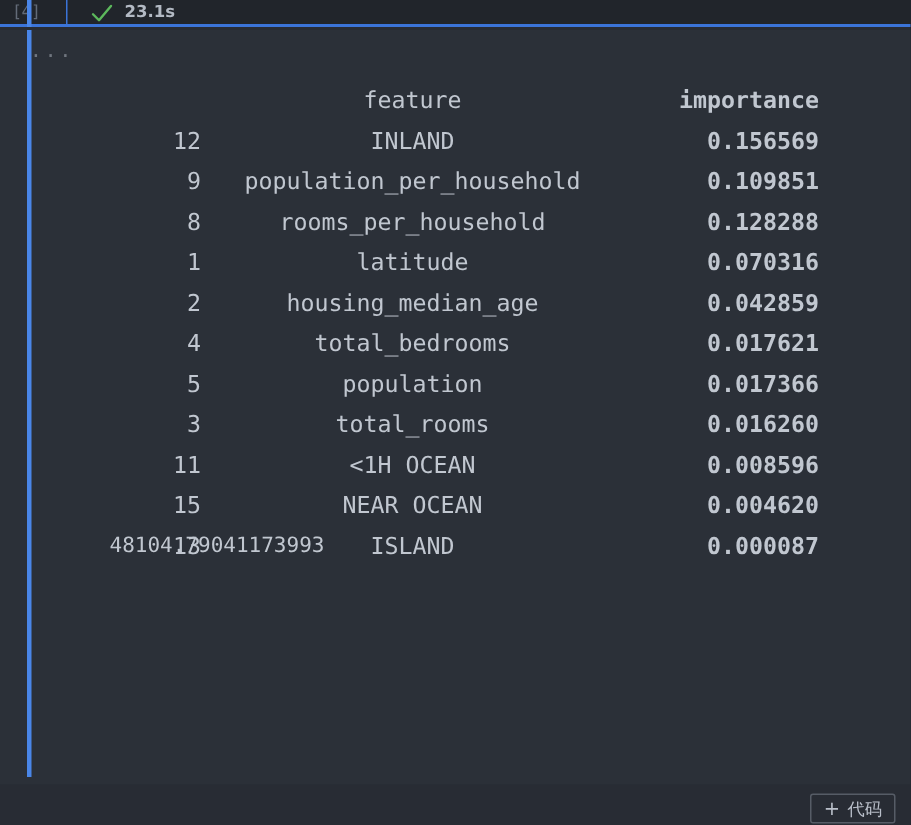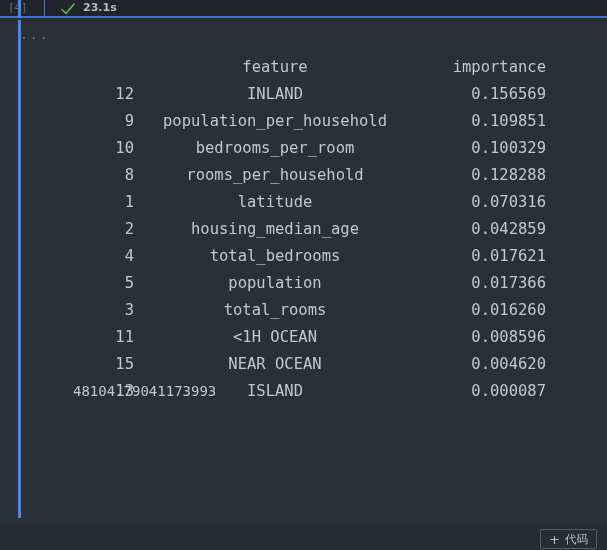--- a/index.html
+++ b/index.html
@@ -116,20 +116,21 @@
   }
   .col-feature {
     display: inline-block;
     width: 282px;
     text-align: center;
   }
   .col-importance {
     display: inline-block;
     width: 130px;
     text-align: right;
+    font-weight: bold;
   }
   .scalar-line {
     display: block;
     height: 27px;
     line-height: 27px;
     white-space: pre;
     font-family: "DejaVu Sans Mono", monospace;
     font-size: 14px;
     color: #c1c7d0;
     padding-left: 73px;
@@ -197,23 +198,20 @@
       <span class="col-index"></span><span class="col-feature">feature</span><span class="col-importance">importance</span>
     </div>
 
     <div class="df-row">
       <span class="col-index">12</span><span class="col-feature">INLAND</span><span class="col-importance">0.156569</span>
     </div>
     <div class="df-row">
       <span class="col-index">9</span><span class="col-feature">population_per_household</span><span class="col-importance">0.109851</span>
     </div>
     <div class="df-row">
-      <span class="col-index">10</span><span class="col-feature">bedrooms_per_room</span><span class="col-importance">0.100329</span>
-    </div>
-    <div class="df-row">
       <span class="col-index">8</span><span class="col-feature">rooms_per_household</span><span class="col-importance">0.128288</span>
     </div>
     <div class="df-row">
       <span class="col-index">1</span><span class="col-feature">latitude</span><span class="col-importance">0.070316</span>
     </div>
     <div class="df-row">
       <span class="col-index">2</span><span class="col-feature">housing_median_age</span><span class="col-importance">0.042859</span>
     </div>
     <div class="df-row">
       <span class="col-index">4</span><span class="col-feature">total_bedrooms</span><span class="col-importance">0.017621</span>

